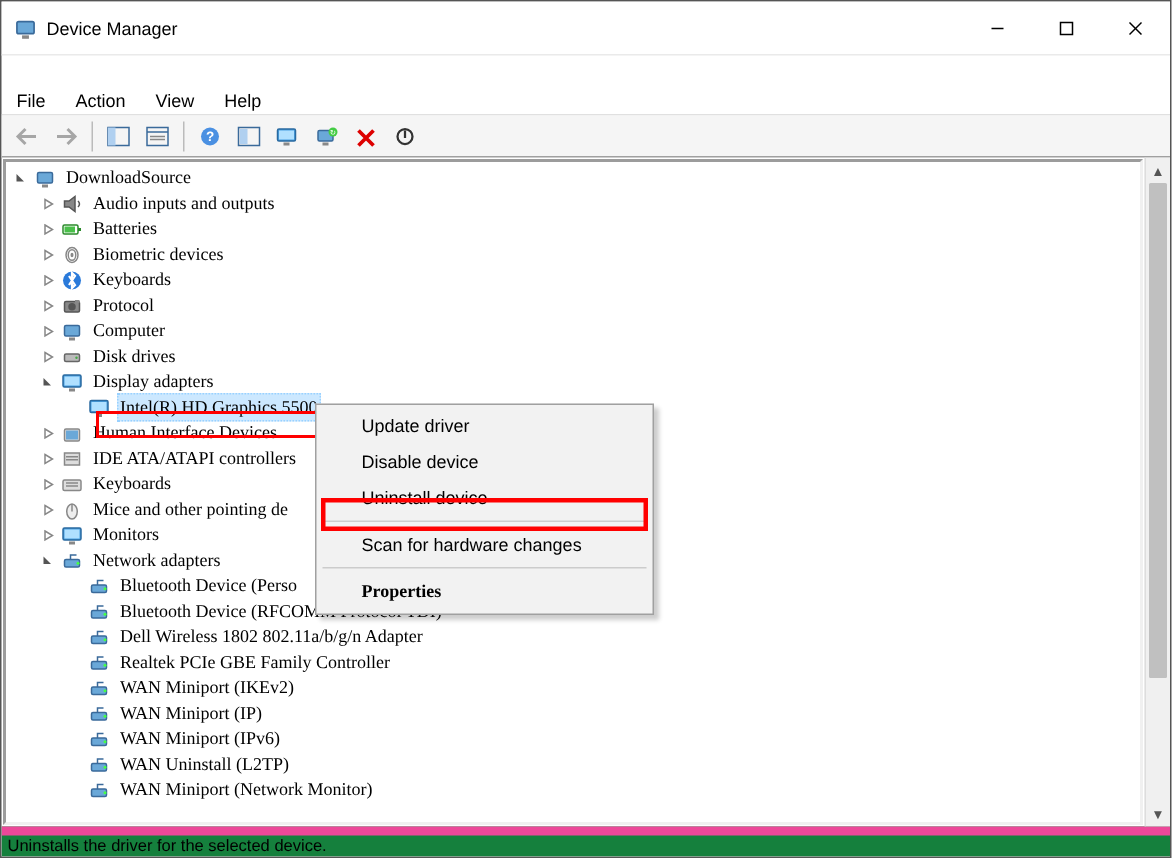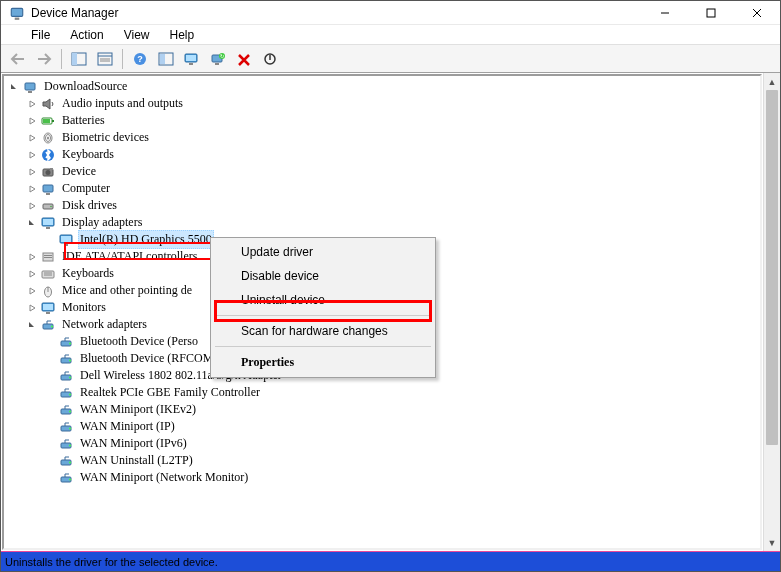--- a/index.html
+++ b/index.html
@@ -12,43 +12,44 @@
     width: 781px;
     height: 572px;
     border: 1px solid #555;
     display: flex;
     flex-direction: column;
     position: relative;
   }
 
   
   .titlebar {
-    height: 24px;
+    height: 36px;
     display: flex;
     align-items: center;
     padding-left: 8px;
     background: #fff;
     border-bottom: 1px solid #eaeaea;
   }
   .titlebar .icon { width: 16px; height: 16px; margin-right: 6px; }
   .titlebar .title { flex: 1; font-size: 12px; }
   .win-btns { display: flex; }
   .win-btn {
     width: 46px; height: 30px;
     display: flex; align-items: center; justify-content: center;
     font-size: 14px;
   }
 
   
   .menubar {
     height: 20px;
     display: flex;
     align-items: center;
-    padding-left: 20px;
+    padding-left: 0;
     border-bottom: 1px solid #e0e0e0;
+    margin-top: 20px;
   }
   .menu-item { padding: 2px 10px; }
 
   
   .toolbar {
     height: 28px;
     display: flex;
     align-items: center;
     padding-left: 4px;
     border-bottom: 1px solid #a0a0a0;
@@ -146,26 +147,26 @@
   .cm-item {
     padding: 5px 30px 5px 28px;
     position: relative;
   }
   .cm-item.bold { font-weight: bold; font-family: Liberation Serif, serif; }
   .cm-sep { height: 1px; background: #ccc; margin: 3px 2px; }
 
   
   .statusbar {
     height: 20px;
-    border-top: 1px solid #ec4899;
+    border-top: 6px solid #ec4899;
     display: flex;
     align-items: center;
     padding-left: 4px;
     font-size: 11px;
-    background: #1d4ed8;
+    background: #15803d;
   }
 </style>
 </head>
 <body>
 
 <svg width="0" height="0" style="position:absolute">
   <defs>
     <g id="i-computer">
         <rect x="2" y="3" width="10" height="7" rx="1" fill="#6aa8d8" stroke="#3a6a9a"></rect>
         <rect x="5" y="11" width="4" height="2" fill="#888"></rect>
@@ -407,21 +408,21 @@
       <span class="expander">
           <svg width="8" height="8" viewBox="0 0 8 8">
             <path d="M1 1 L6 4 L1 7 Z" fill="none" stroke="#888"></path>
           </svg>
         </span>
       <span class="node-icon">
           <svg width="14" height="14" viewBox="0 0 14 14">
             <use href="#i-camera"></use>
           </svg>
         </span>
-      <span class="node-label">Device</span>
+      <span class="node-label">Protocol</span>
     </div>
 
     <div class="node-row">
       <span class="indent" style="width:18px"></span>
       <span class="expander">
           <svg width="8" height="8" viewBox="0 0 8 8">
             <path d="M1 1 L6 4 L1 7 Z" fill="none" stroke="#888"></path>
           </svg>
         </span>
       <span class="node-icon">
@@ -465,20 +466,34 @@
       <span class="indent" style="width:36px"></span>
       <span class="expander none"></span>
       <span class="node-icon">
           <svg width="14" height="14" viewBox="0 0 14 14">
             <use href="#i-monitor"></use>
           </svg>
         </span>
       <span class="node-label selected">Intel(R) HD Graphics 5500</span>
     </div>
 
+    <div class="node-row">
+      <span class="indent" style="width:18px"></span>
+      <span class="expander">
+          <svg width="8" height="8" viewBox="0 0 8 8">
+            <path d="M1 1 L6 4 L1 7 Z" fill="none" stroke="#888"></path>
+          </svg>
+        </span>
+      <span class="node-icon">
+          <svg width="14" height="14" viewBox="0 0 14 14">
+            <use href="#i-hid"></use>
+          </svg>
+        </span>
+      <span class="node-label">Human Interface Devices</span>
+    </div>
 
     <div class="node-row">
       <span class="indent" style="width:18px"></span>
       <span class="expander">
           <svg width="8" height="8" viewBox="0 0 8 8">
             <path d="M1 1 L6 4 L1 7 Z" fill="none" stroke="#888"></path>
           </svg>
         </span>
       <span class="node-icon">
           <svg width="14" height="14" viewBox="0 0 14 14">

